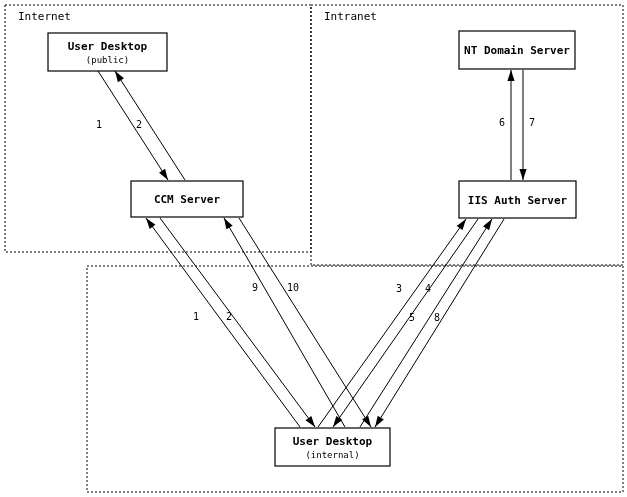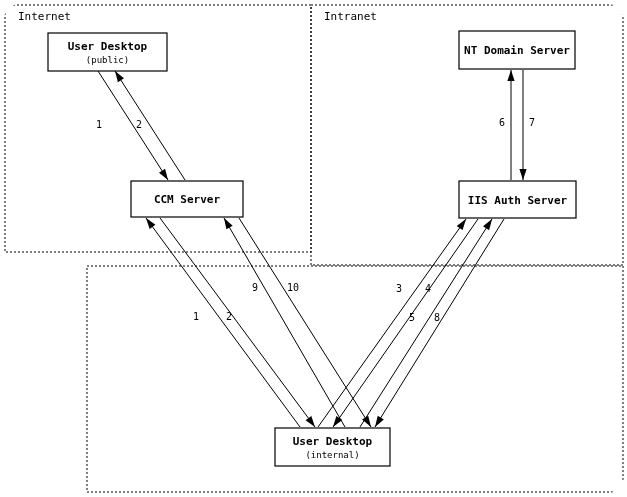--- a/index.html
+++ b/index.html
@@ -7,21 +7,20 @@
     padding: 0;
     background: #ffffff;
   }
   #diagram-root {
     position: relative;
     width: 627px;
     height: 497px;
     background: #ffffff;
     font-family: "DejaVu Sans Mono", "Liberation Mono", monospace;
     overflow: hidden;
-    border-radius: 31px;
   }
   svg.layer {
     position: absolute;
     left: 0;
     top: 0;
     width: 627px;
     height: 497px;
   }
   .zone-label {
     font-family: "DejaVu Sans Mono", "Liberation Mono", monospace;

